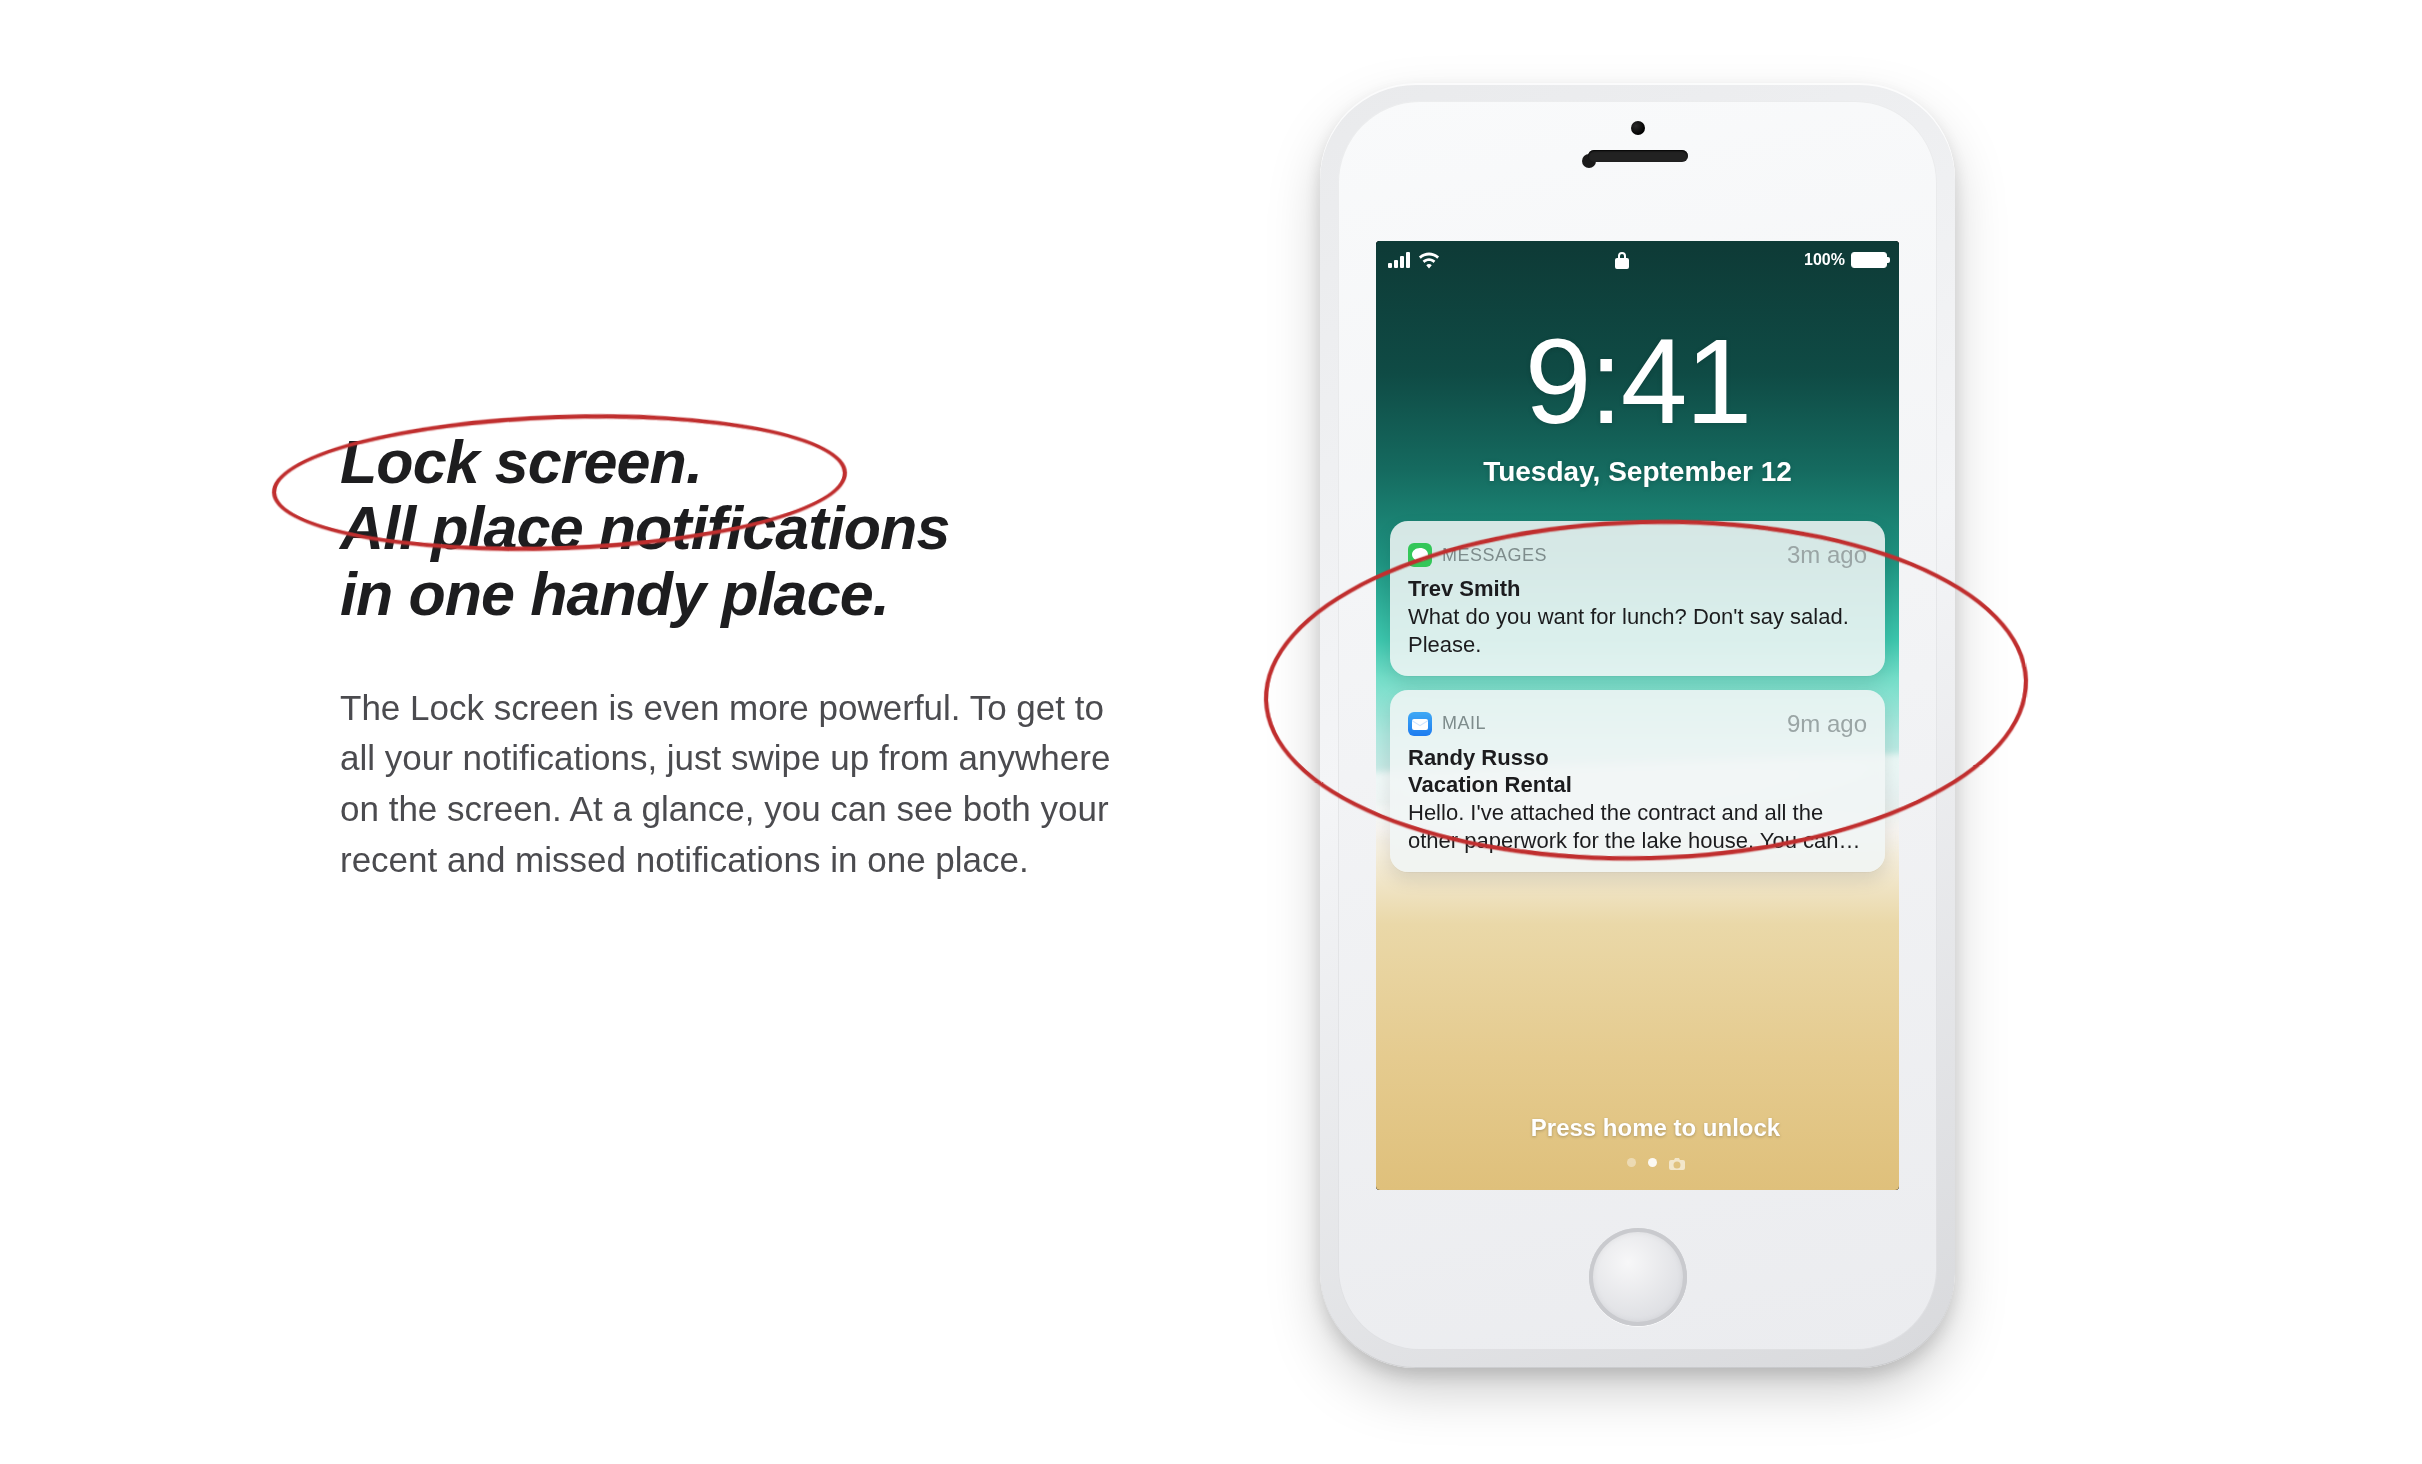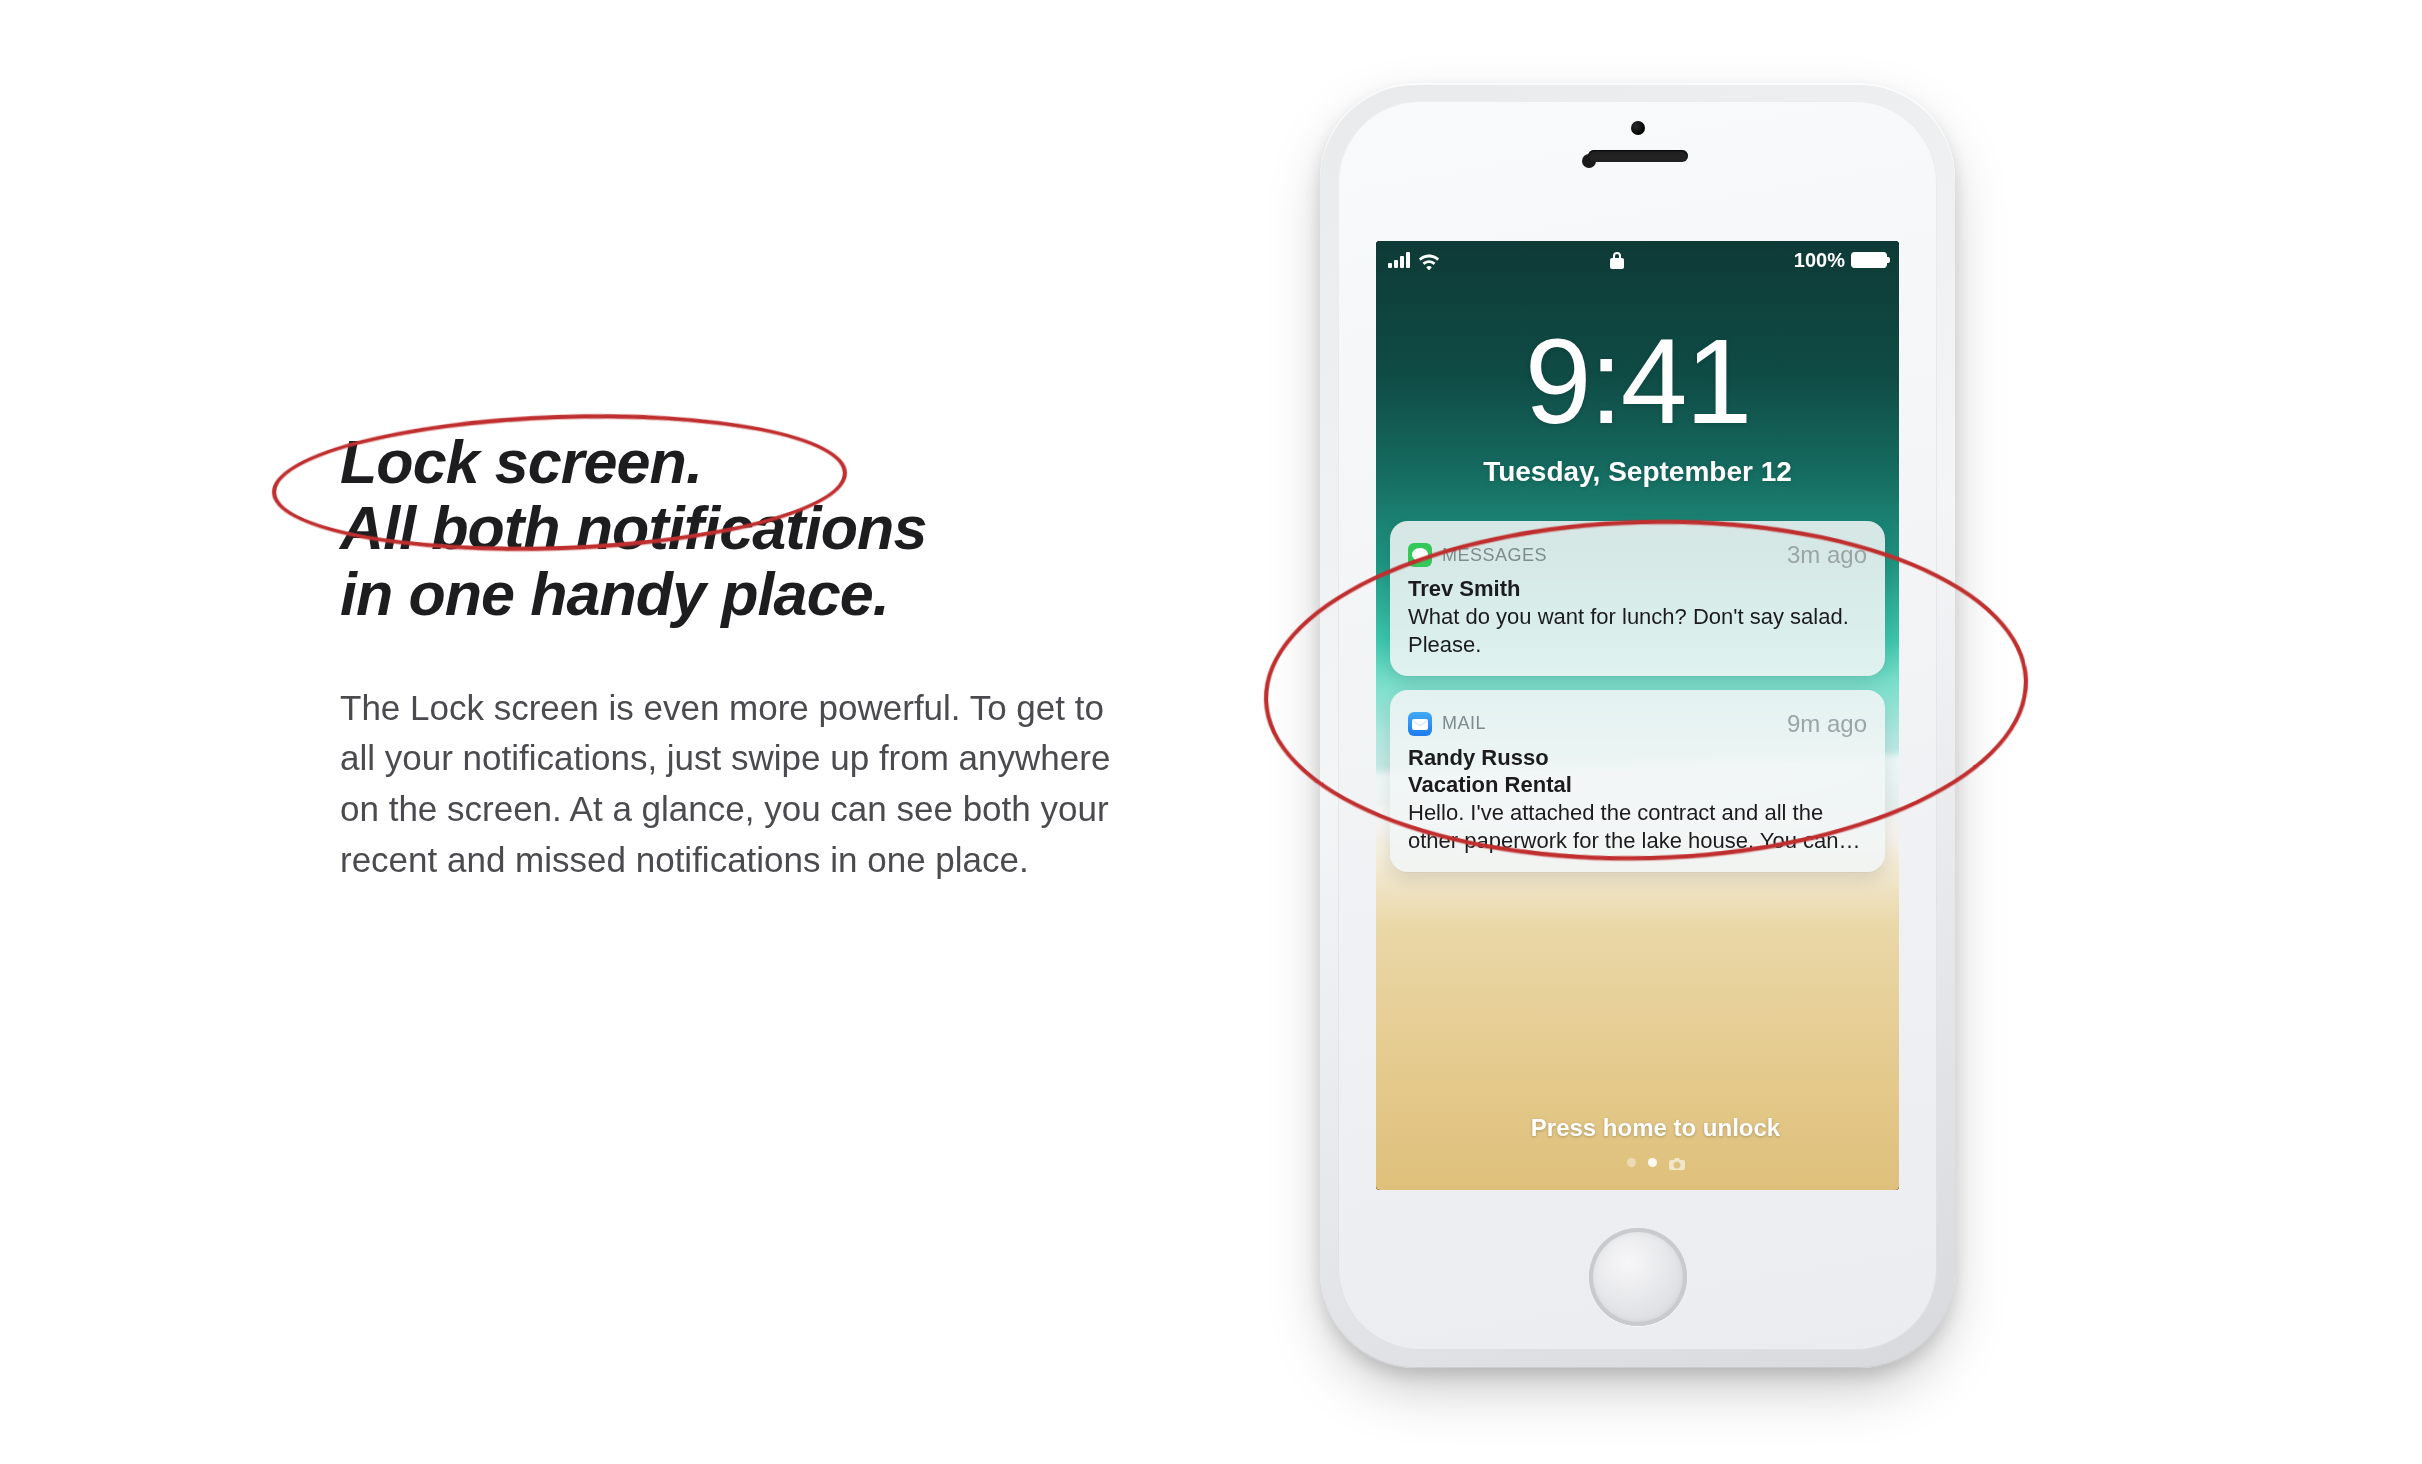--- a/index.html
+++ b/index.html
@@ -142,21 +142,21 @@
     background:
       radial-gradient(110% 70% at 50% 0%,rgba(255,255,255,.8) 0%,rgba(255,255,255,.5) 30%,rgba(255,255,255,0) 55%);
     filter:blur(2px);
     transform:rotate(1deg);
   }
 
   
   .status{
     position:absolute;top:0;left:0;right:0;height:38px;
     display:flex;align-items:center;justify-content:space-between;
-    padding:0 12px;color:#fff;font-size:20px;font-weight:600;
+    padding:0 12px;color:#fff;font-size:16px;font-weight:600;
     z-index:5;
     gap:12px;
   }
   .status-left,.status-right{display:flex;align-items:center;gap:8px;}
   .signal{display:flex;gap:2px;align-items:flex-end;height:16px;}
   .signal span{width:4px;background:#fff;border-radius:1px;}
   .signal span:nth-child(1){height:5px;}
   .signal span:nth-child(2){height:8px;}
   .signal span:nth-child(3){height:12px;}
   .signal span:nth-child(4){height:16px;}
@@ -234,21 +234,21 @@
   }
 </style>
 </head>
 <body>
 
 <div class="stage">
 
   <div class="copy">
     <h2>
       <span>Lock screen.</span><br>
-      <span>All both notifications</span><br>
+      <span>All place notifications</span><br>
       <span>in one handy place.</span>
     </h2>
     <p>The Lock screen is even more powerful. To get to all your notifications, just swipe up from anywhere on the screen. At a glance, you can see both your recent and missed notifications in one place.</p>
   </div>
 
   <div class="phone">
     <div class="phone-inner">
 
       <span class="cam"></span>
       <span class="prox"></span>

